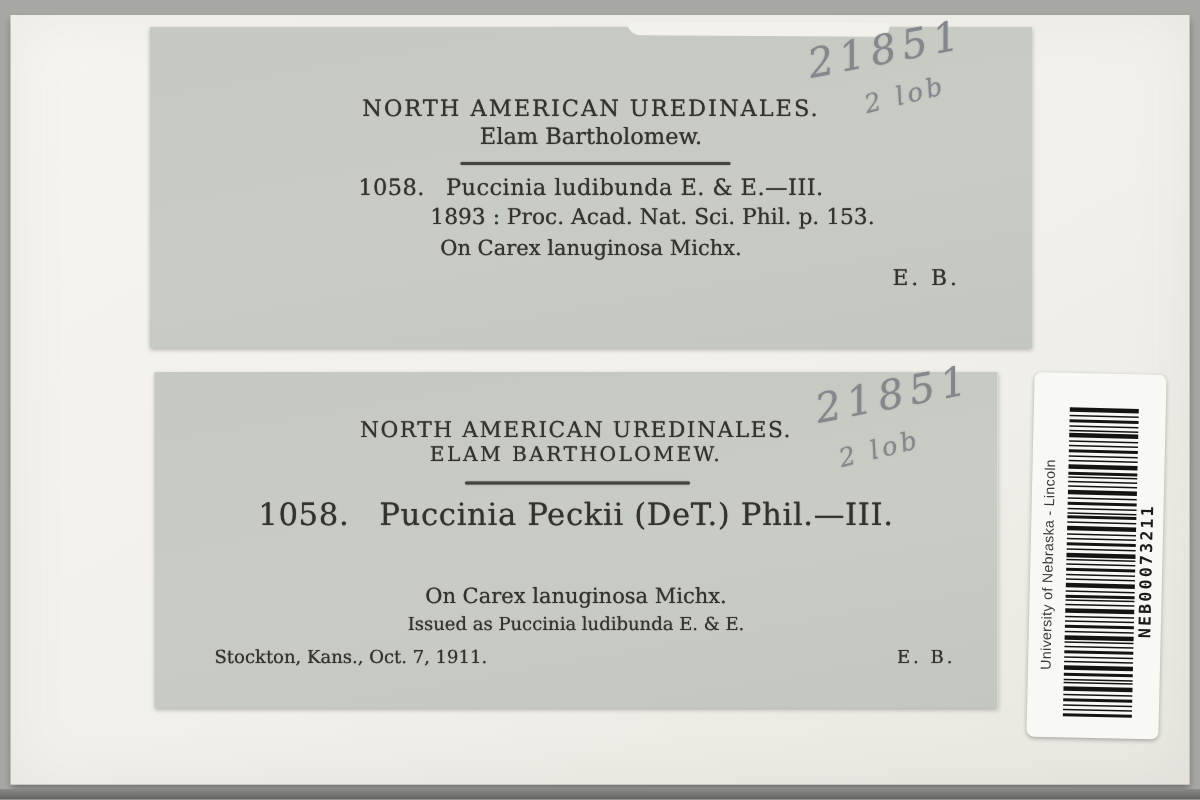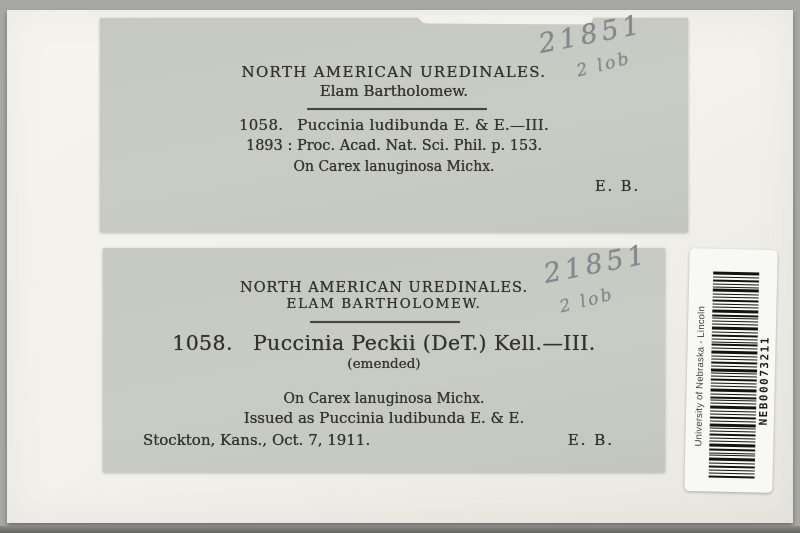--- a/index.html
+++ b/index.html
@@ -51,36 +51,36 @@
   .divider{
     position:absolute;height:2px;background:#45443f;border-radius:1px;
     box-shadow:0 0 1px rgba(45,44,38,0.6);
   }
   
   .tl-title  {top:45px;font-size:15px;letter-spacing:1.3px;}
   .tl-author {top:64px;font-size:15px;}
   .tl-divider{top:90px;left:207px;width:180px;}
   .tl-species{top:98px;font-size:15px;font-weight:normal;letter-spacing:0.3px;}
   .tl-species .species-number{margin-right:14px;}
-  .tl-ref    {top:119px;font-size:14.5px;}
+  .tl-ref    {top:119px;font-size:14.5px;margin-left:41px;}
   .tl-host   {top:140px;font-size:14px;}
   .tl-loc    {top:160px;font-size:14.5px;}
   .tl-loc .loc-text{position:absolute;left:56px;}
   .tl-loc .initials{position:absolute;right:48px;letter-spacing:2px;}
   
   .bl-title  {top:31px;font-size:14.5px;letter-spacing:1px;}
   .bl-author {top:47px;font-size:13.5px;letter-spacing:1.6px;}
   .bl-divider{top:73px;left:207px;width:150px;height:1.5px;}
   .bl-species{top:83px;font-size:20.5px;letter-spacing:0.4px;}
   .bl-species .species-number{margin-right:20px;}
   .bl-emend  {top:107px;font-size:13.5px;}
   .bl-ref    {top:123px;font-size:14px;}
   .bl-host   {top:142px;font-size:14px;}
-  .bl-syn    {top:161px;font-size:15px;}
-  .bl-loc    {top:183px;font-size:15px;}
+  .bl-syn    {top:161px;font-size:12px;}
+  .bl-loc    {top:183px;font-size:12px;padding-left:23px;}
   .bl-loc .loc-text{position:absolute;left:40px;}
   .bl-loc .initials{position:absolute;right:51px;letter-spacing:2px;}
   
   .pencil{
     position:absolute;color:var(--pencil);
     font-family:"DejaVu Serif",serif;font-style:italic;
     text-shadow:0 0 1px rgba(130,133,138,0.6);
     white-space:nowrap;
   }
   .hand-number{font-size:27px;letter-spacing:4px;transform:rotate(-11deg);}
@@ -140,23 +140,22 @@
     </div>
     <div class="pencil hand-number tl-num">21851</div>
     <div class="pencil hand-note tl-note">2 lob</div>
   </section>
 
   <section class="label label-bottom">
     <div class="line bl-title">NORTH AMERICAN UREDINALES.</div>
     <div class="line bl-author">ELAM BARTHOLOMEW.</div>
     <div class="divider bl-divider"></div>
     <div class="line bl-species">
-      <span class="species-number">1058.</span><span class="species-name">Puccinia Peckii (DeT.) Kell.—III.</span>
-    </div>
-    <div class="line bl-emend">(emended)</div>
+      <span class="species-number">1058.</span><span class="species-name">Puccinia Peckii (DeT.) Phil.—III.</span>
+    </div>
     <div class="line bl-host">On Carex lanuginosa Michx.</div>
     <div class="line bl-syn">Issued as Puccinia ludibunda E. &amp; E.</div>
     <div class="line bl-loc">
       <span class="loc-text">Stockton, Kans., Oct. 7, 1911.</span>
       <span class="initials">E. B.</span>
     </div>
     <div class="pencil hand-number bl-num">21851</div>
     <div class="pencil hand-note bl-note">2 lob</div>
   </section>
 

